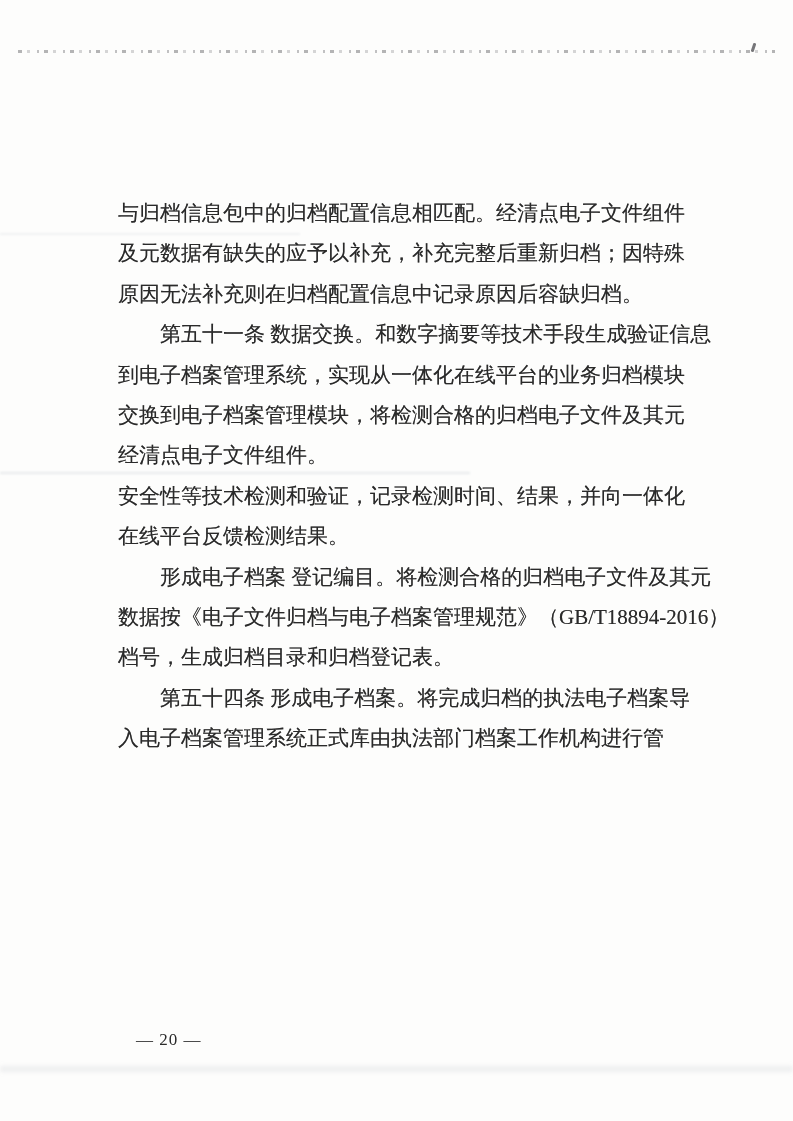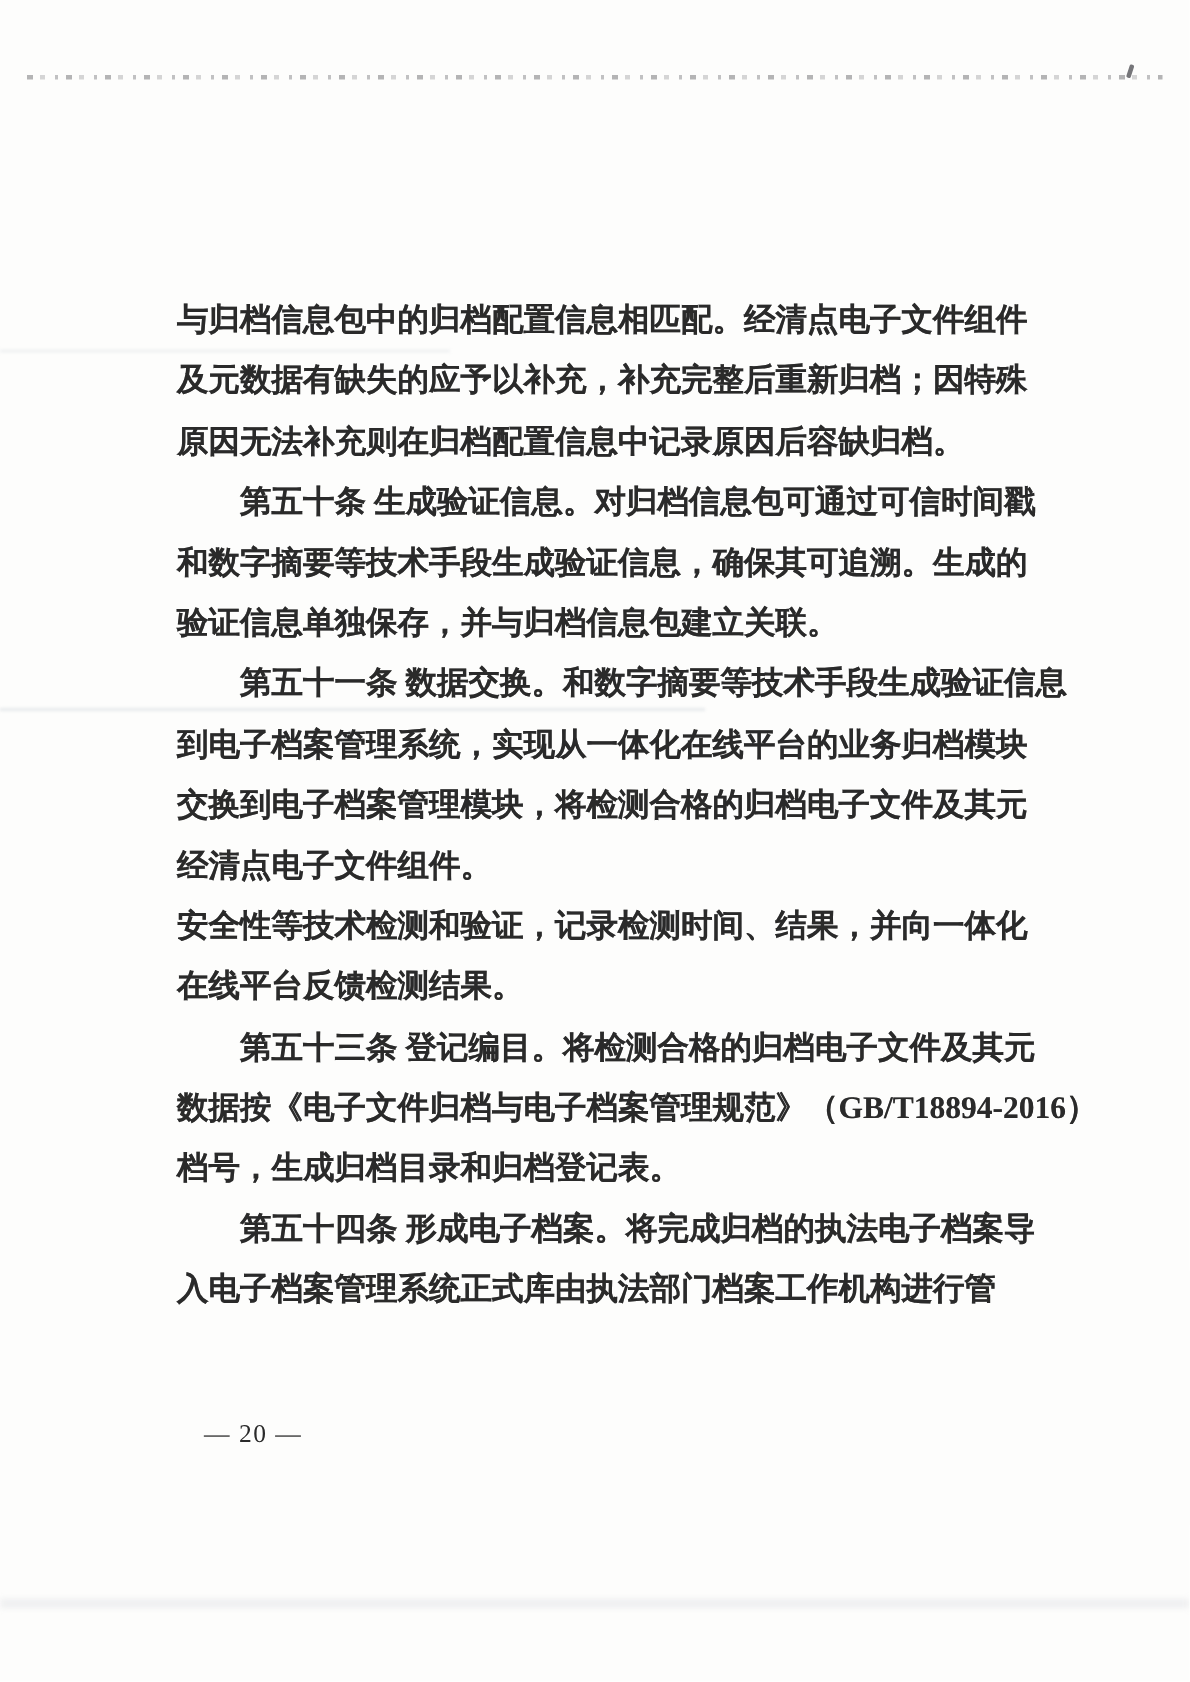--- a/index.html
+++ b/index.html
@@ -56,35 +56,34 @@
   
   .body-text {
     position: absolute;
     left: 118px;
     top: 193px;
     width: 640px;
     color: var(--ink, #2b2b2b);
   }
   .paragraph {
     margin: 0;
-    font-weight: bold;
   }
   .line {
     height: 40.4px;
     line-height: 40.4px;
     font-size: 21px;
     white-space: pre;
     letter-spacing: 0px;
     
     text-shadow: 0 0 0.4px rgba(40,40,40,0.55);
   }
   .page-number {
     position: absolute;
     left: 136px;
-    top: 945px;
+    top: 1029px;
     font-size: 17px;
     line-height: 22px;
     color: var(--ink, #2b2b2b);
     letter-spacing: 1px;
     white-space: pre;
   }
 </style>
 </head>
 <body style="--paper: #fdfdfc; --ink: #2a2a2a;">
 
@@ -95,36 +94,31 @@
   <div class="streak s2"></div>
   <div class="streak s3"></div>
 
   <main class="body-text">
       <div class="paragraph">
         <div class="line">与归档信息包中的归档配置信息相匹配。经清点电子文件组件</div>
         <div class="line">及元数据有缺失的应予以补充，补充完整后重新归档；因特殊</div>
         <div class="line">原因无法补充则在归档配置信息中记录原因后容缺归档。</div>
       </div>
       <div class="paragraph">
-        <div class="line">　　第五十条 生成验证信息。对归档信息包可通过可信时间戳</div>
-        <div class="line">和数字摘要等技术手段生成验证信息，确保其可追溯。生成的</div>
-        <div class="line">验证信息单独保存，并与归档信息包建立关联。</div>
-      </div>
-      <div class="paragraph">
         <div class="line">　　第五十一条 数据交换。和数字摘要等技术手段生成验证信息</div>
         <div class="line">到电子档案管理系统，实现从一体化在线平台的业务归档模块</div>
         <div class="line">交换到电子档案管理模块，将检测合格的归档电子文件及其元</div>
         <div class="line">经清点电子文件组件。</div>
       </div>
       <div class="paragraph">
         <div class="line">安全性等技术检测和验证，记录检测时间、结果，并向一体化</div>
         <div class="line">在线平台反馈检测结果。</div>
       </div>
       <div class="paragraph">
-        <div class="line">　　第五十三条 登记编目。将检测合格的归档电子文件及其元</div>
+        <div class="line">　　形成电子档案 登记编目。将检测合格的归档电子文件及其元</div>
         <div class="line">数据按《电子文件归档与电子档案管理规范》（GB/T18894-2016）</div>
         <div class="line">档号，生成归档目录和归档登记表。</div>
       </div>
       <div class="paragraph">
         <div class="line">　　第五十四条 形成电子档案。将完成归档的执法电子档案导</div>
         <div class="line">入电子档案管理系统正式库由执法部门档案工作机构进行管</div>
       </div>
     </main>
 
   <footer class="page-number">— 20 —</footer>

